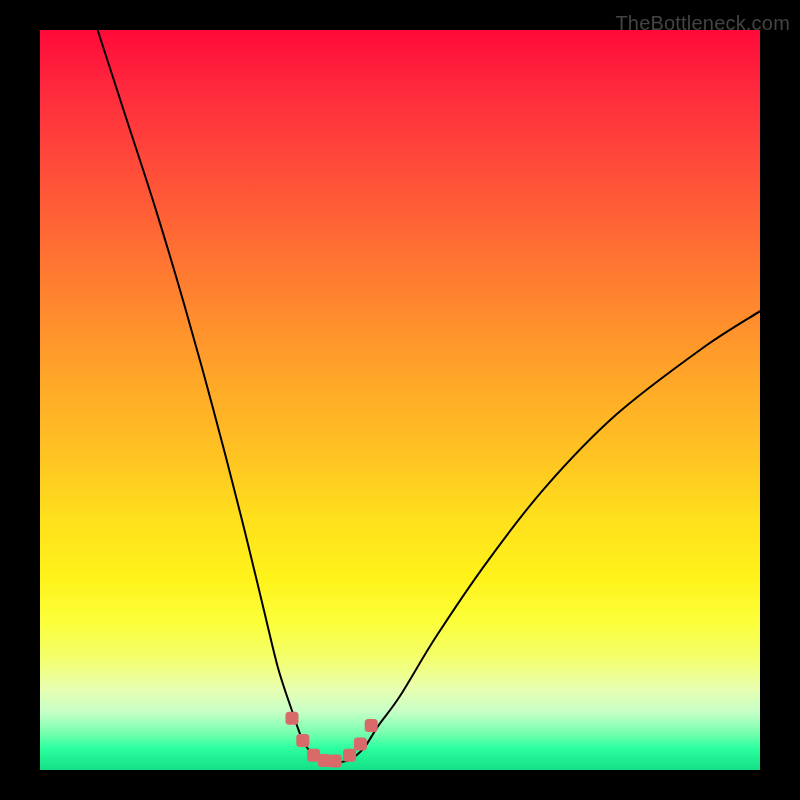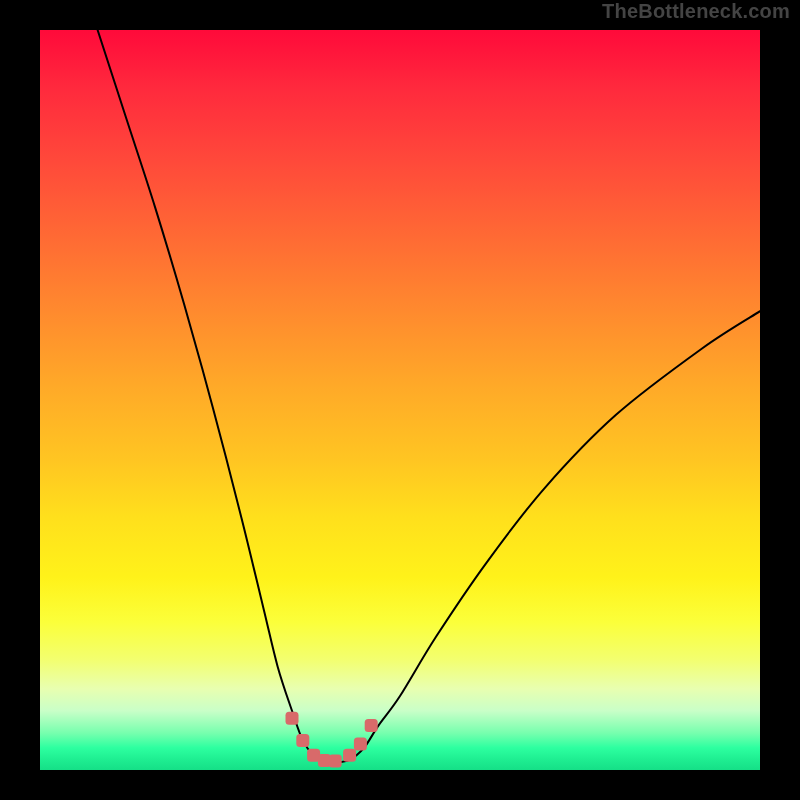--- a/index.html
+++ b/index.html
@@ -12,25 +12,25 @@
     font-family: Arial, Helvetica, sans-serif;
   }
   .frame {
     position: relative;
     width: 800px;
     height: 800px;
     background: #000;
   }
   .watermark {
     position: absolute;
-    top: 0;
+    top: 12px;
     right: 10px;
     color: #444;
     font-size: 20px;
-    font-weight: 700;
+    font-weight: 400;
     letter-spacing: 0.2px;
     z-index: 10;
     user-select: none;
   }
   .plot-area {
     position: absolute;
     left: 40px;
     top: 30px;
     width: 720px;
     height: 740px;

